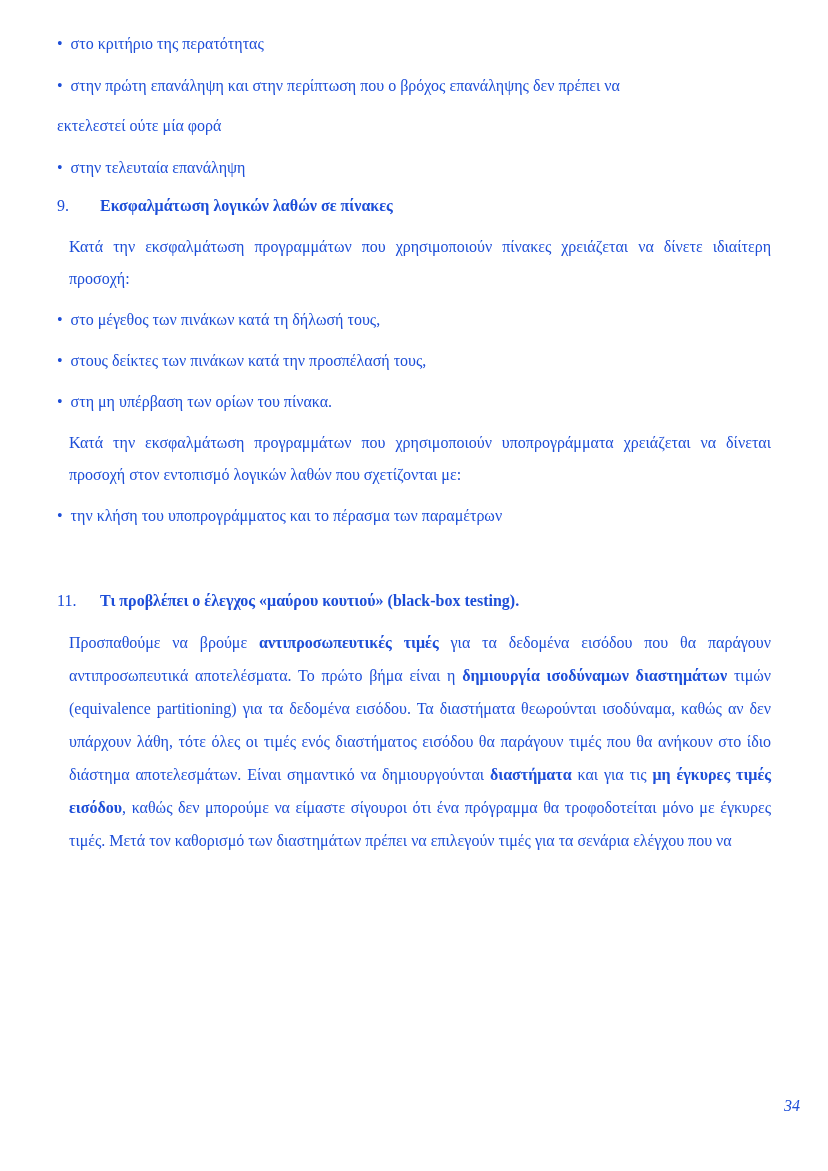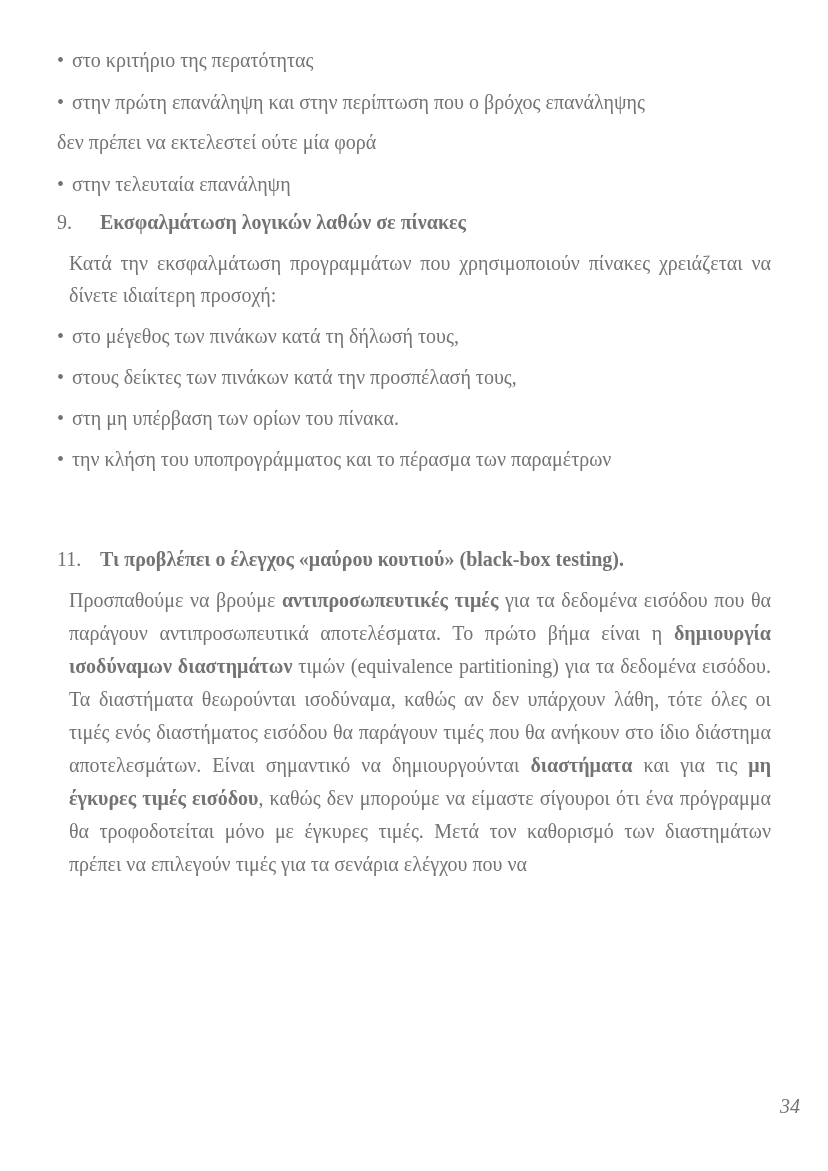--- a/index.html
+++ b/index.html
@@ -5,25 +5,25 @@
   html, body {
     margin: 0;
     padding: 0;
     background: #ffffff;
   }
   .page {
     width: 828px;
     height: 1171px;
     position: relative;
     box-sizing: border-box;
-    padding: 40px 57px 0 57px;
+    padding: 24px 57px 0 57px;
     background: #ffffff;
     font-family: "Liberation Serif", "DejaVu Serif", serif;
-    font-size: 20px;
-    color: #737373;
+    font-size: 16px;
+    color: #1d4ed8;
     overflow: hidden;
   }
   p { margin: 0; }
   .block {
     margin: 0 0 9px 0;
     line-height: 32px;
   }
   .top-bullet {
     line-height: 40px;
     margin-bottom: 2px;
@@ -33,21 +33,21 @@
   }
   .w-narrow { max-width: 600px; }
   .heading { font-weight: bold; }
   .heading .num {
     font-weight: normal;
     display: inline-block;
     width: 43px;
   }
   .para { text-align: justify; margin-left: 12px; }
   .lh33 { line-height: 33px; }
-  .mt-a { margin-top: 68px; }
+  .mt-a { margin-top: 53px; }
   .mt-b { margin-top: 62px; }
   .page-number {
     position: absolute;
     top: 1096px;
     right: 28px;
     line-height: 20px;
     font-style: italic;
   }
 </style>
 </head>
@@ -63,20 +63,21 @@
 
   <p class="block heading"><span class="num">9.</span><span>Εκσφαλμάτωση λογικών λαθών σε πίνακες</span></p>
 
   <p class="block para">Κατά την εκσφαλμάτωση προγραμμάτων που χρησιμοποιούν πίνακες χρειάζεται να δίνετε ιδιαίτερη προσοχή:</p>
 
   <p class="block bullet"><span class="glyph">•</span><span>στο μέγεθος των πινάκων κατά τη δήλωσή τους,</span></p>
   <p class="block bullet"><span class="glyph">•</span><span>στους δείκτες των πινάκων κατά την προσπέλασή τους,</span></p>
   <p class="block bullet"><span class="glyph">•</span><span>στη μη υπέρβαση των ορίων του πίνακα.</span></p>
 
 
+  <p class="block para">Κατά την εκσφαλμάτωση προγραμμάτων που χρησιμοποιούν υποπρογράμματα χρειάζεται να δίνεται προσοχή στον εντοπισμό λογικών λαθών που σχετίζονται με:</p>
 
   <p class="block bullet"><span class="glyph">•</span><span>την κλήση του υποπρογράμματος και το πέρασμα των παραμέτρων</span></p>
 
   <p class="block heading mt-a"><span class="num">11.</span><span>Τι προβλέπει ο έλεγχος «μαύρου κουτιού» (black-box testing).</span></p>
 
 
 
   <p class="block para lh33"><span>Προσπαθούμε να βρούμε </span><b>αντιπροσωπευτικές τιμές</b><span> για τα δεδομένα εισόδου που θα παράγουν αντιπροσωπευτικά αποτελέσματα. Το πρώτο βήμα είναι η </span><b>δημιουργία ισοδύναμων διαστημάτων</b><span> τιμών (equivalence partitioning) για τα δεδομένα εισόδου. Τα διαστήματα θεωρούνται ισοδύναμα, καθώς αν δεν υπάρχουν λάθη, τότε όλες οι τιμές ενός διαστήματος εισόδου θα παράγουν τιμές που θα ανήκουν στο ίδιο διάστημα αποτελεσμάτων. Είναι σημαντικό να δημιουργούνται </span><b>διαστήματα</b><span> και για τις </span><b>μη έγκυρες τιμές εισόδου</b><span>, καθώς δεν μπορούμε να είμαστε σίγουροι ότι ένα πρόγραμμα θα τροφοδοτείται μόνο με έγκυρες τιμές. Μετά τον καθορισμό των διαστημάτων πρέπει να επιλεγούν τιμές για τα σενάρια ελέγχου που να</span></p>
 
   <div class="page-number">34</div>

